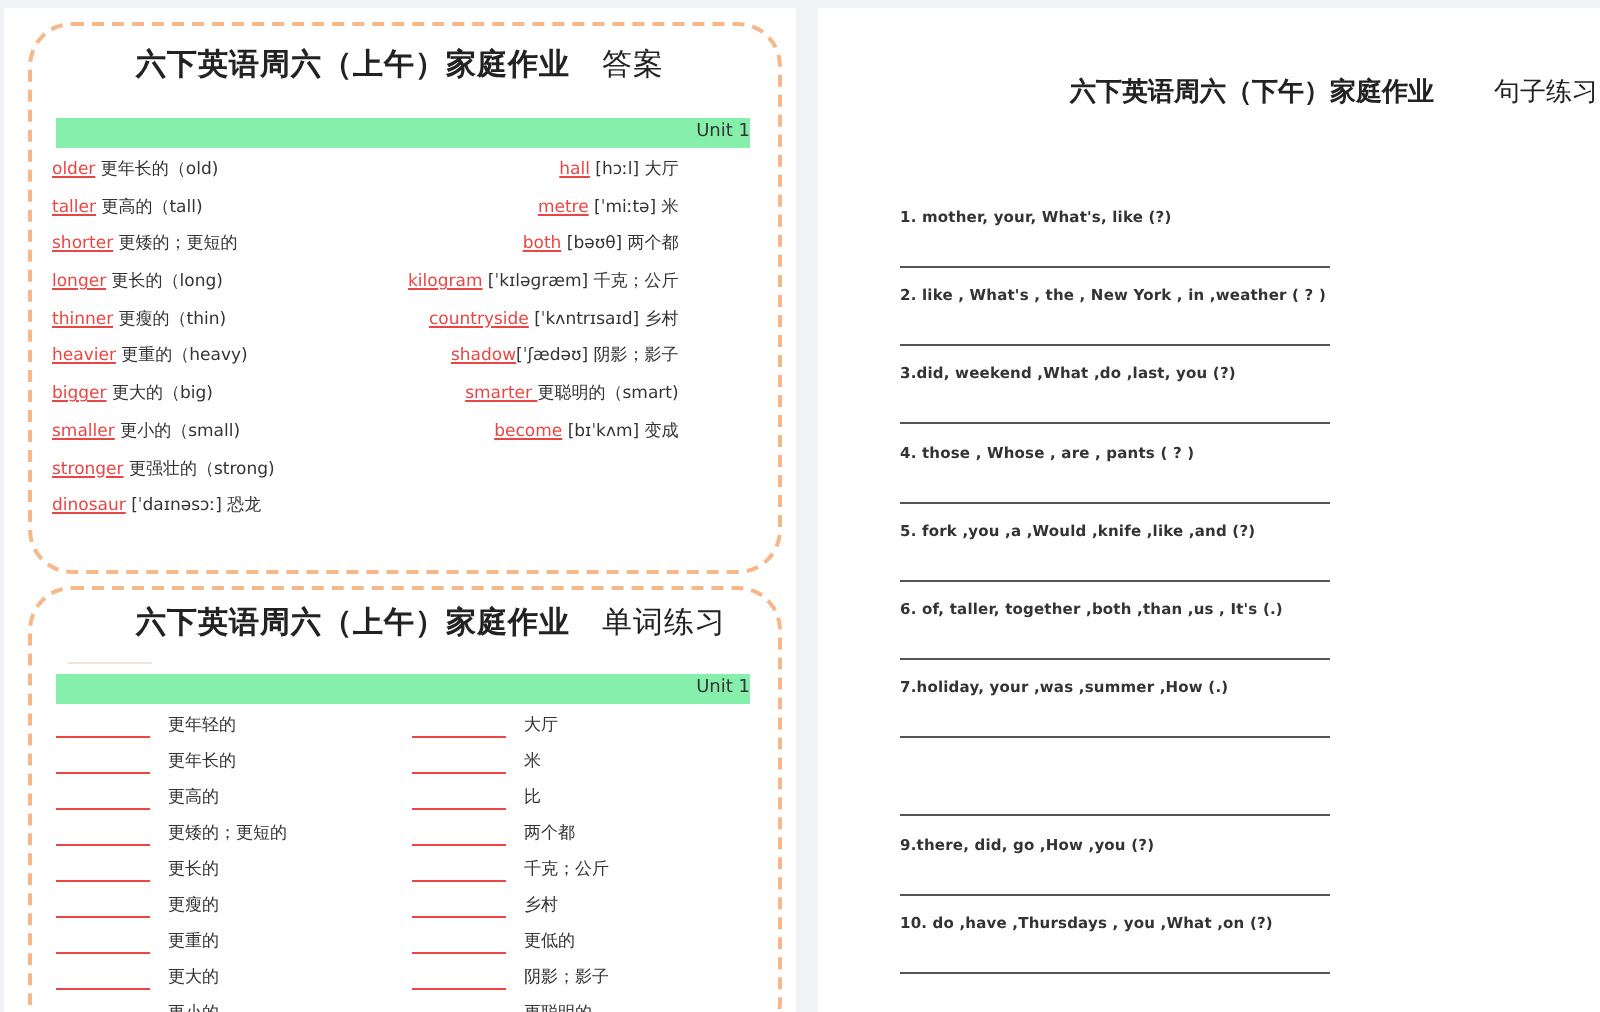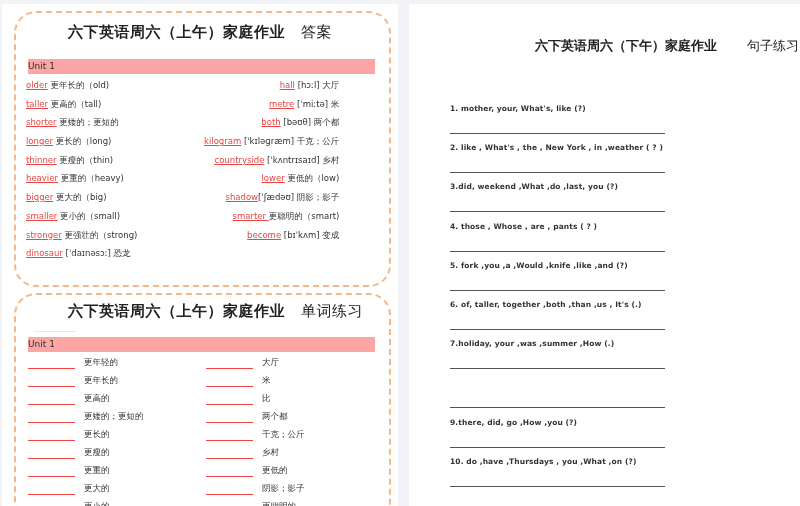--- a/index.html
+++ b/index.html
@@ -42,23 +42,23 @@
     margin-left: 16px;
   }
   #card-answer .card-title { left: 52px; text-align: left; }
   #card-words .card-title { left: 52px; text-align: left; top: 7px; }
 
   .unit-bar {
     position: absolute;
     left: 12px;
     width: 347px;
     height: 15px;
-    background: #fca5a5;
+    background: #86efac;
     font-size: 9px;
-    text-align: left;
+    text-align: right;
     line-height: 15px;
     color: #333;
   }
   #card-answer .unit-bar { top: 46px; }
   #card-words .unit-bar { top: 42px; }
 
   .small-rule {
     position: absolute;
     left: 18px; top: 36px;
     width: 42px; height: 1px;
@@ -171,21 +171,20 @@
       <div class="vocab-item"><span class="vocab-word">stronger</span><span class="vocab-rest"> 更强壮的（strong)</span></div>
       <div class="vocab-item"><span class="vocab-word">dinosaur</span><span class="vocab-rest"> [ˈdaɪnəsɔː] 恐龙</span></div>
     </div>
 
     <div class="vocab-col right">
       <div class="vocab-item"><span class="vocab-word">hall</span><span class="vocab-rest"> [hɔːl] 大厅</span></div>
       <div class="vocab-item"><span class="vocab-word">metre</span><span class="vocab-rest"> [ˈmiːtə] 米</span></div>
       <div class="vocab-item"><span class="vocab-word">both</span><span class="vocab-rest"> [bəʊθ] 两个都</span></div>
       <div class="vocab-item"><span class="vocab-word">kilogram</span><span class="vocab-rest"> [ˈkɪləɡræm] 千克；公斤</span></div>
       <div class="vocab-item"><span class="vocab-word">countryside</span><span class="vocab-rest"> [ˈkʌntrɪsaɪd] 乡村</span></div>
-      <div class="vocab-item"><span class="vocab-word">lower</span><span class="vocab-rest"> 更低的（low)</span></div>
       <div class="vocab-item"><span class="vocab-word">shadow</span><span class="vocab-rest">[ˈʃædəʊ] 阴影；影子</span></div>
       <div class="vocab-item"><span class="vocab-word">smarter </span><span class="vocab-rest"> 更聪明的（smart)</span></div>
       <div class="vocab-item"><span class="vocab-word">become</span><span class="vocab-rest"> [bɪˈkʌm] 变成</span></div>
     </div>
   </div>
 
   <div class="card" id="card-words">
     <div class="card-title">
       <span>六下英语周六（上午）家庭作业</span><span class="sub">单词练习</span>
     </div>

